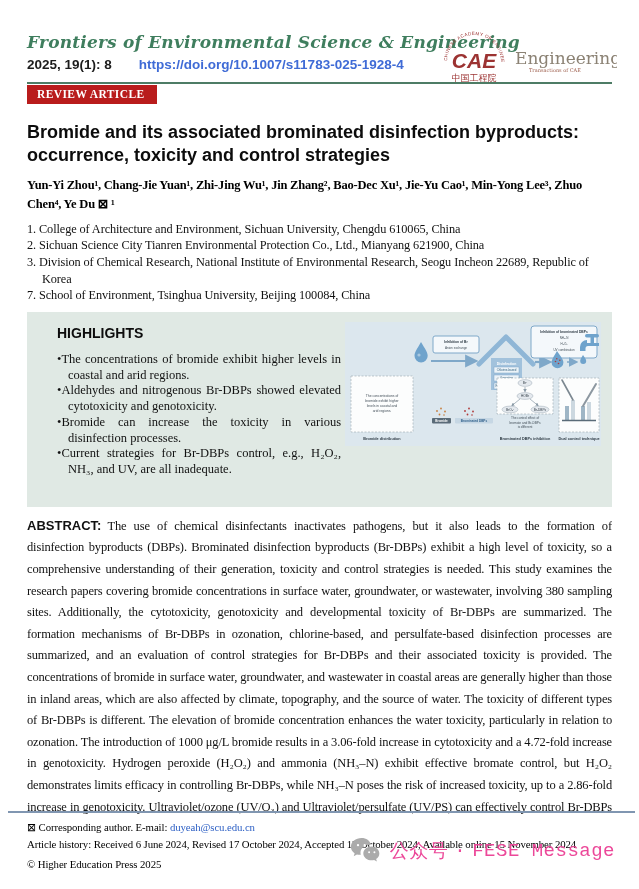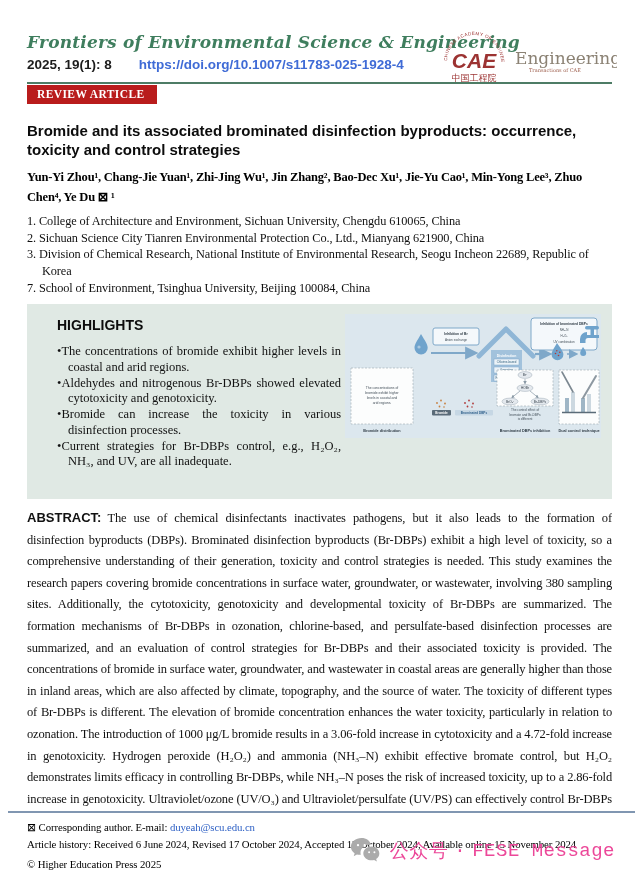--- a/index.html
+++ b/index.html
@@ -23,21 +23,21 @@
   .logo-wrap { position:absolute; top:26px; right:22px; }
   .rule { margin:9px 27px 0 27px; border-top:2px solid #4d7c65; }
   .badge {
     display:inline-block; background:#b91c1c; color:#fff;
     font-family:"Liberation Serif", serif; font-weight:bold; font-size:11.5px;
     letter-spacing:.4px; padding:3px 12px 4px 10px;
   }
   
   .article-title {
     margin:17px 27px 0 27px; font-family:"Liberation Sans", sans-serif;
-    font-weight:bold; font-size:15px; line-height:1.28; color:#0c0c0c;
+    font-weight:bold; font-size:18px; line-height:1.28; color:#0c0c0c;
   }
   .authors {
     margin:9px 27px 0 27px; font-weight:bold; font-size:12.5px;
     line-height:1.55; letter-spacing:-.2px; color:#000;
   }
   .affiliations { margin:6px 27px 0 27px; font-size:12.3px; line-height:1.35; letter-spacing:-.1px; }
   .affiliation { padding-left:15px; text-indent:-15px; }
   
   .highlights-box {
     position:relative; margin:8px 27px 0 27px; height:195px;

